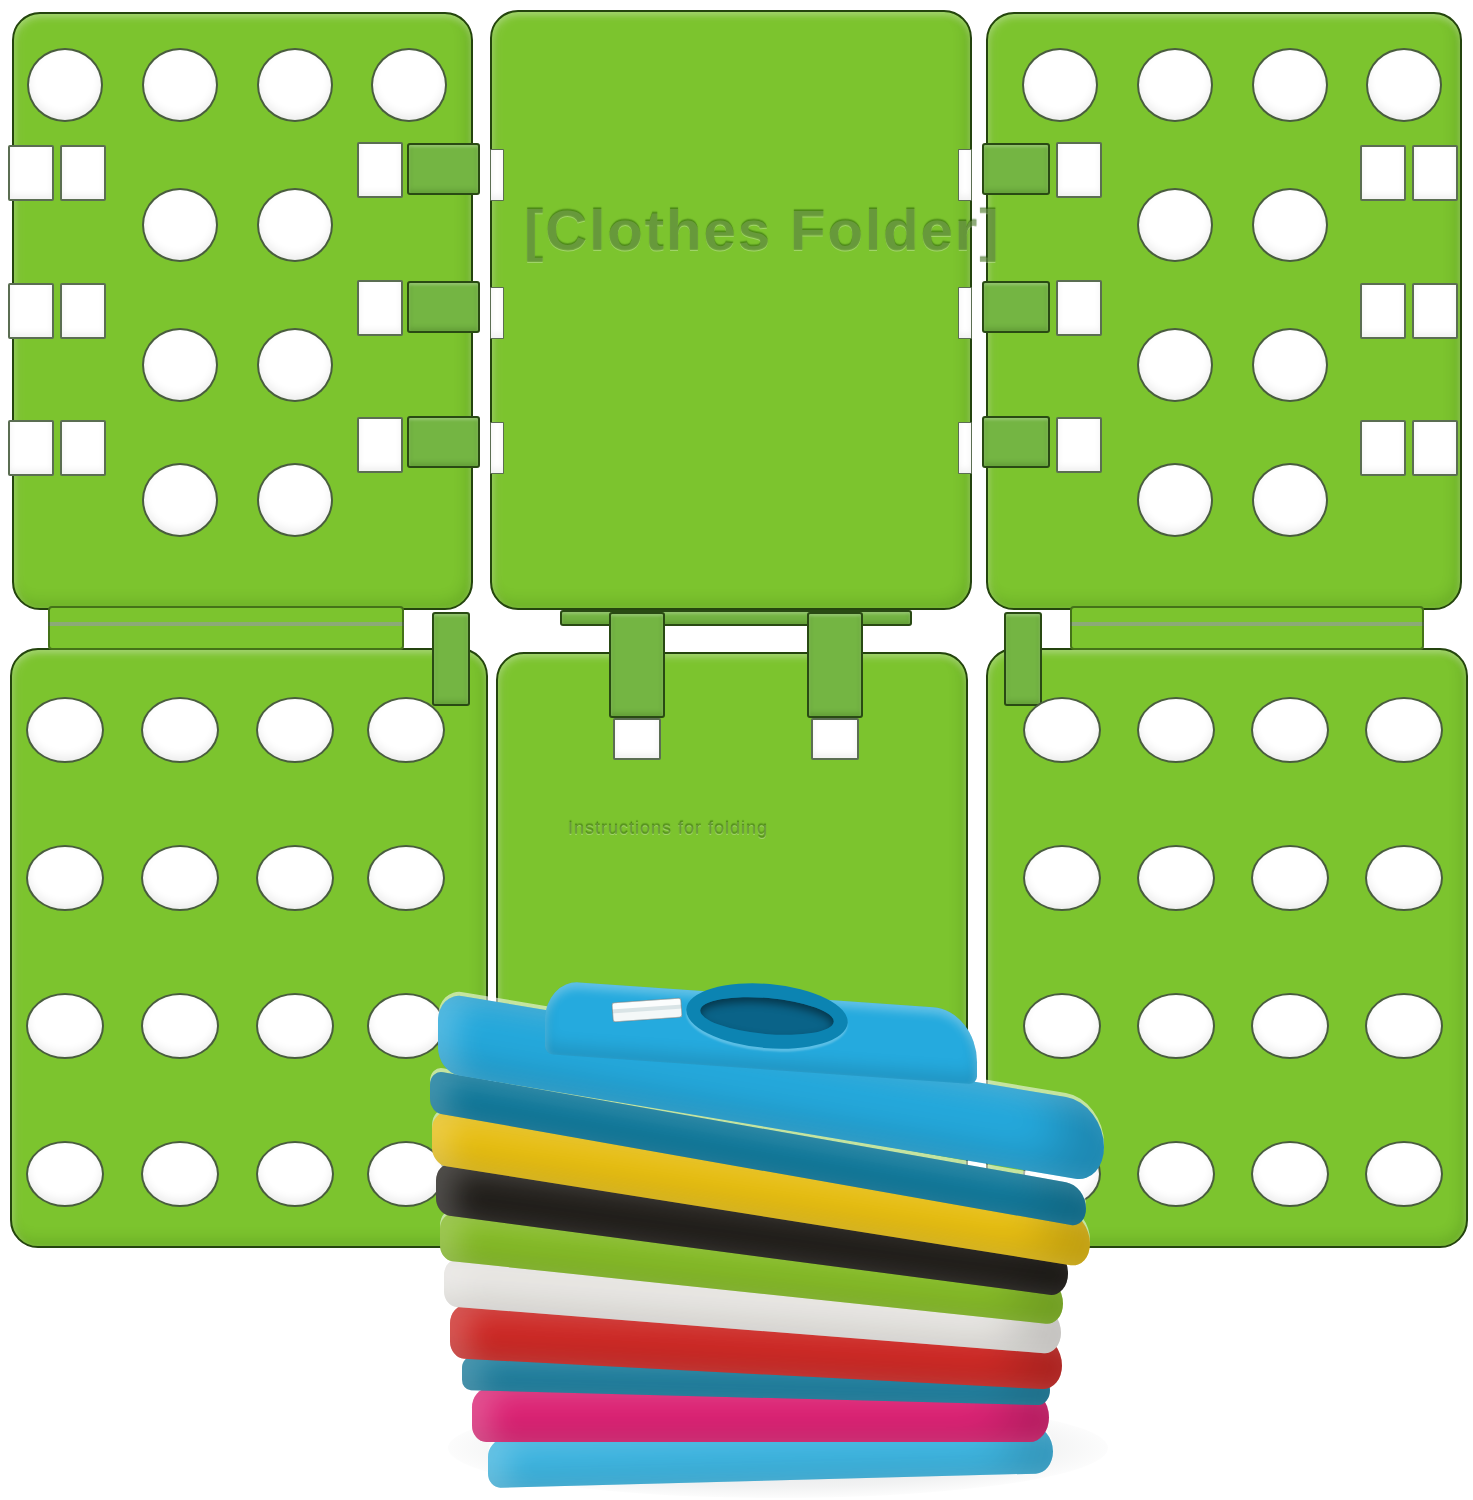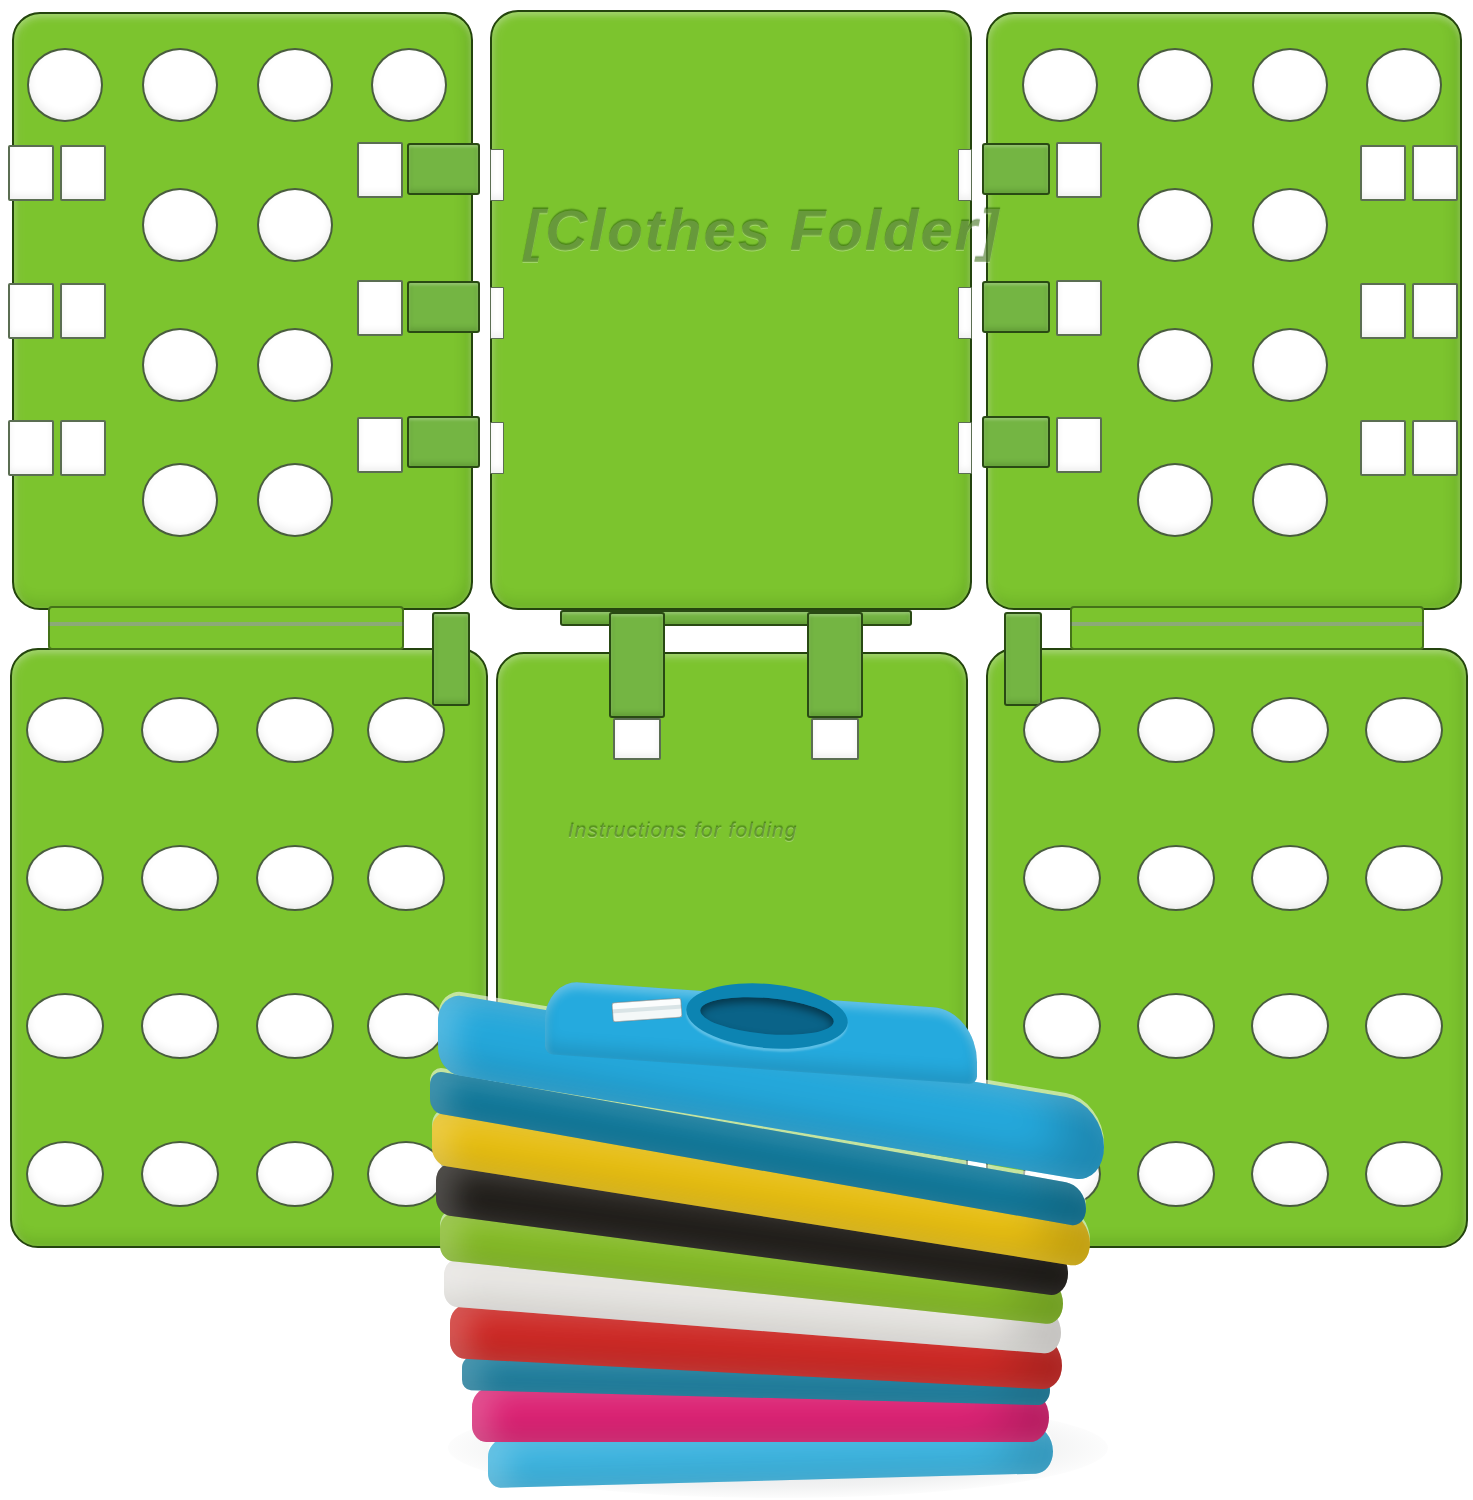--- a/index.html
+++ b/index.html
@@ -1,21 +1,21 @@
 <!DOCTYPE html>
 <html style="--bg: #ffffff; --board-green: #7cc42e; --tab-green: #74b543; --outline: #24440e; --hole-white: #ffffff; --collar-ring: #0c84b2; --collar-inner: #0a6388;"><head>
 <meta charset="utf-8">
 <style>
   * { box-sizing: border-box; margin: 0; padding: 0; }
   html, body { width: 1473px; height: 1500px; background: #ffffff; overflow: hidden;
                font-family: "Liberation Sans", sans-serif; }
   .scene { position: relative; width: 1473px; height: 1500px; background: var(--bg, #fff); }
 
   
-  .board, .board-overlay, .stack { position: absolute; inset: 0; font-style: italic; }
+  .board, .board-overlay, .stack { position: absolute; inset: 0; }
   .panel {
     position: absolute;
     background: var(--board-green);
     border: 2px solid var(--outline);
     border-radius: 28px;
     box-shadow: inset 0 3px 6px rgba(255,255,255,.28),
                 inset -4px -6px 14px rgba(25,70,0,.16),
                 inset 4px 4px 10px rgba(255,255,255,.10);
   }
   .hole {
@@ -51,21 +51,21 @@
   }
   .emboss {
     position: absolute;
     color: rgba(58,110,12,.42);
     text-shadow: 0 1px 0 rgba(255,255,255,.28), 0 -1px 1px rgba(20,70,0,.30);
     white-space: nowrap;
     letter-spacing: 2px;
     font-weight: bold;
   }
   .emboss-title { left: 524px; top: 196px; font-size: 58px; }
-  .emboss-instr { left: 568px; top: 818px; font-size: 21px; letter-spacing: 1px;
+  .emboss-instr { left: 568px; top: 818px; font-size: 18px; letter-spacing: 1px;
                   color: rgba(52,100,10,.40); font-weight: normal; }
 
   
   .stack-shadow {
     position: absolute; left: 448px; top: 1398px; width: 660px; height: 100px;
     background: radial-gradient(ellipse at 50% 50%, rgba(60,70,75,.18) 0%, rgba(60,70,75,.07) 55%, rgba(0,0,0,0) 75%);
     border-radius: 50%;
   }
   .shirt {
     position: absolute;

